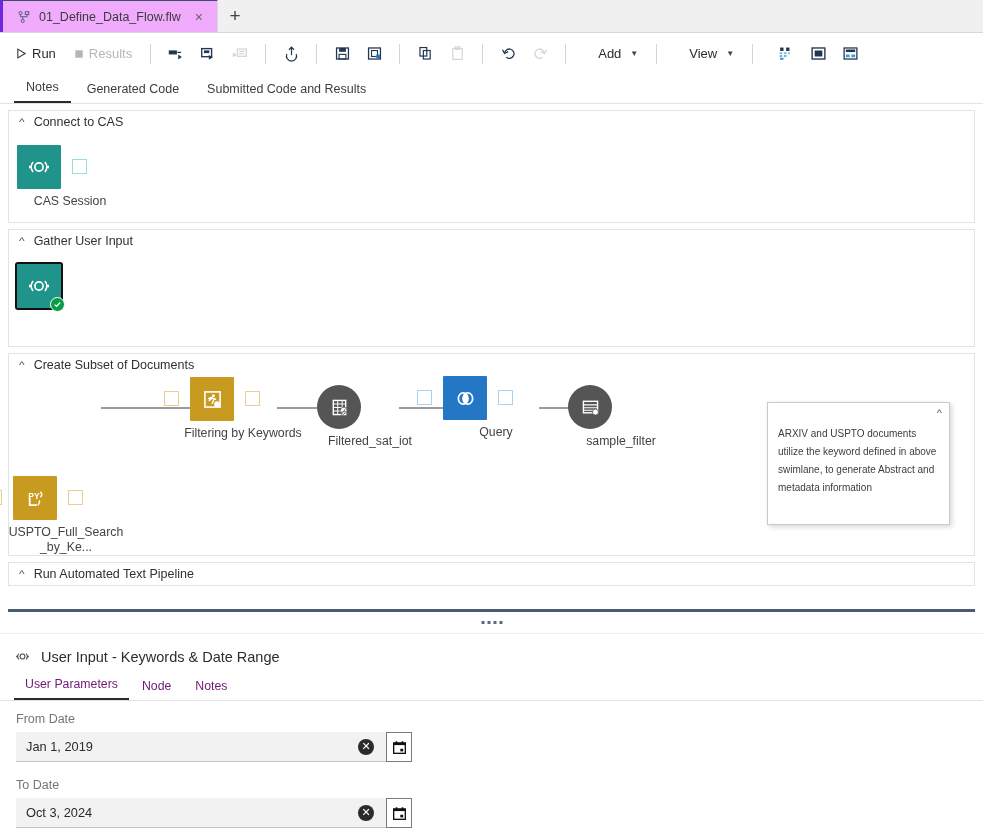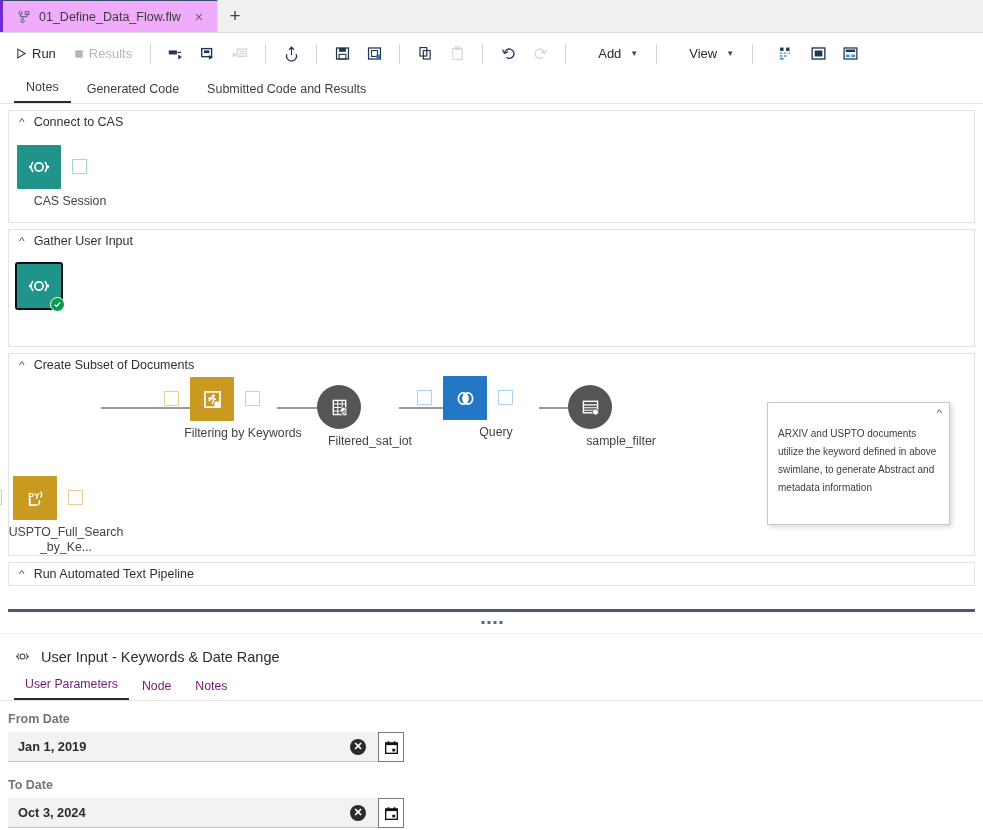--- a/index.html
+++ b/index.html
@@ -199,21 +199,21 @@
     display: flex; align-items: flex-end; gap: 2px;
     padding-left: 14px; margin-top: 12px;
     border-bottom: 1px solid #e2e2e2;
   }
   .ptab {
     font-size: 12.3px; color: #701a75;
     padding: 0 11px 7px 11px; cursor: pointer; white-space: nowrap;
   }
   .ptab.active { border-bottom: 2px solid #2b2b2b; }
 
-  .field { padding: 0 0 0 8px; margin-top: 11px; font-weight: bold; }
+  .field { padding: 0 0 0 16px; margin-top: 11px; }
   .field-label { font-size: 12.5px; color: #757575; margin-bottom: 6px; }
   .field-row { display: flex; align-items: stretch; }
   .field-input {
     width: 370px; height: 30px;
     background: #f2f2f2;
     border: none; border-bottom: 1px solid #c4c4c4;
     display: flex; align-items: center;
     padding: 0 8px 0 10px;
     font-size: 12.8px; color: #2b2b2b;
     position: relative;

